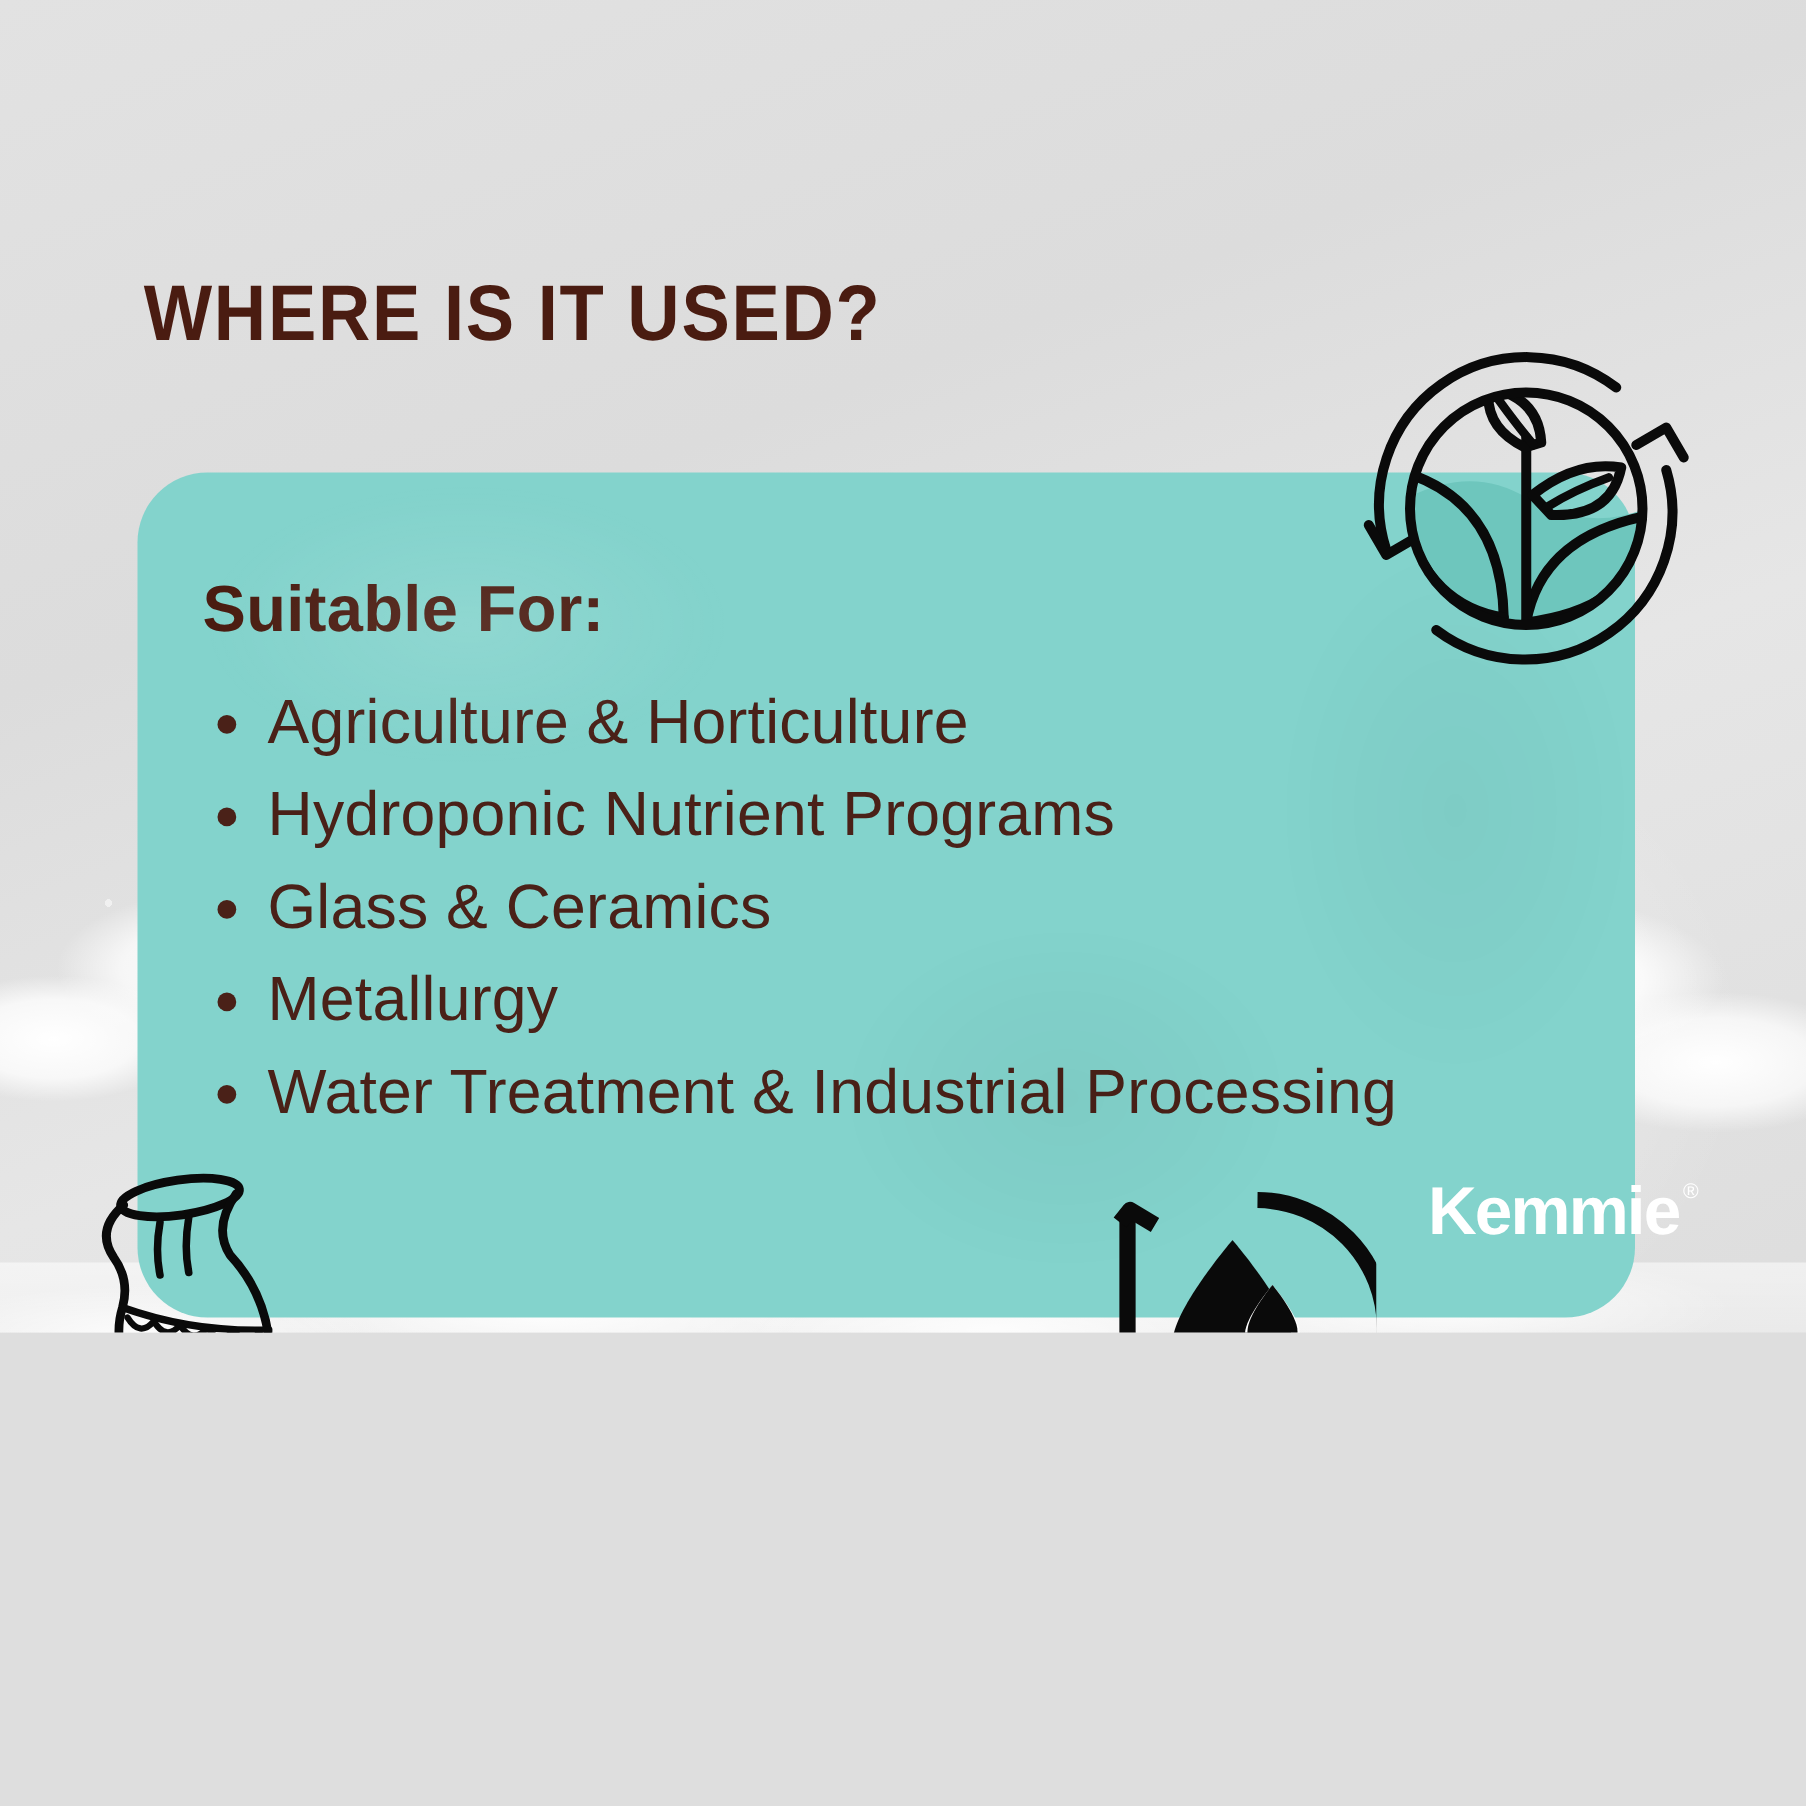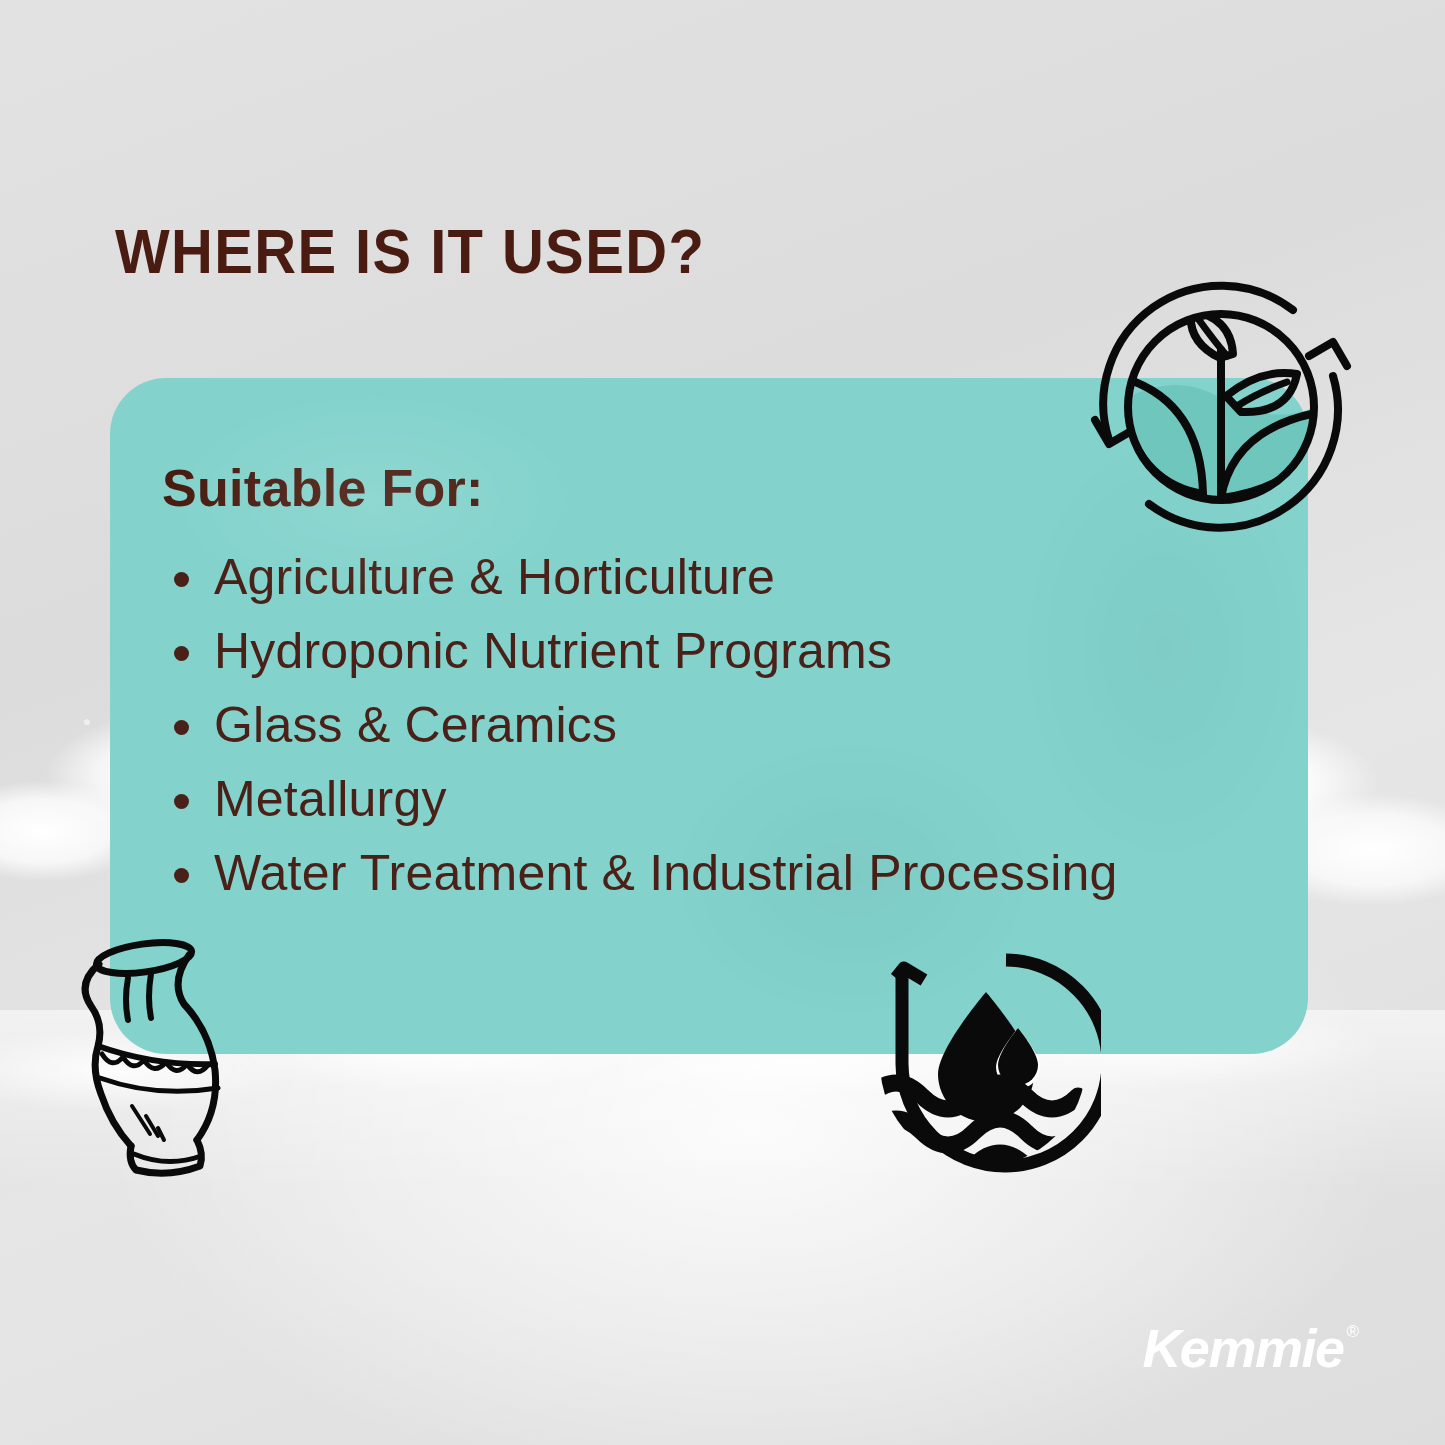--- a/index.html
+++ b/index.html
@@ -4,21 +4,21 @@
 <style>
   html,body{margin:0;padding:0;}
   body{
     width:1445px;height:1445px;
     font-family:"Liberation Sans", sans-serif;
     overflow:hidden;
     background:#dedede;
   }
   #stage{
     position:relative;
-    width:1445px;height:1445px;
+    width:1445px;height:1066px;
     overflow:hidden;
     background:
       radial-gradient(ellipse 900px 520px at 52% 78%, rgba(255,255,255,0.85) 0%, rgba(255,255,255,0.35) 45%, rgba(255,255,255,0) 72%),
       linear-gradient(160deg, #e2e2e2 0%, #dcdcdc 35%, #e6e6e6 62%, #dddddd 100%);
   }
 
   
   .powder{
     position:absolute;left:0;right:0;
     pointer-events:none;
@@ -129,21 +129,21 @@
   #icon-water{left:866px;top:944px;width:235px;height:235px;}
 
   
   #logo{
     position:absolute;right:86px;bottom:70px;
     display:flex;align-items:flex-start;
     color:#ffffff;
   }
   #logo-text{
     font-size:54px;font-weight:700;letter-spacing:-1.5px;
-    line-height:54px;color:#ffffff;font-style:italic;
+    line-height:54px;color:#ffffff;
   }
   #logo-reg{
     font-size:17px;line-height:22px;margin-left:3px;color:#ffffff;
   }
 </style>
 </head>
 <body>
 
 <div id="stage">
 

